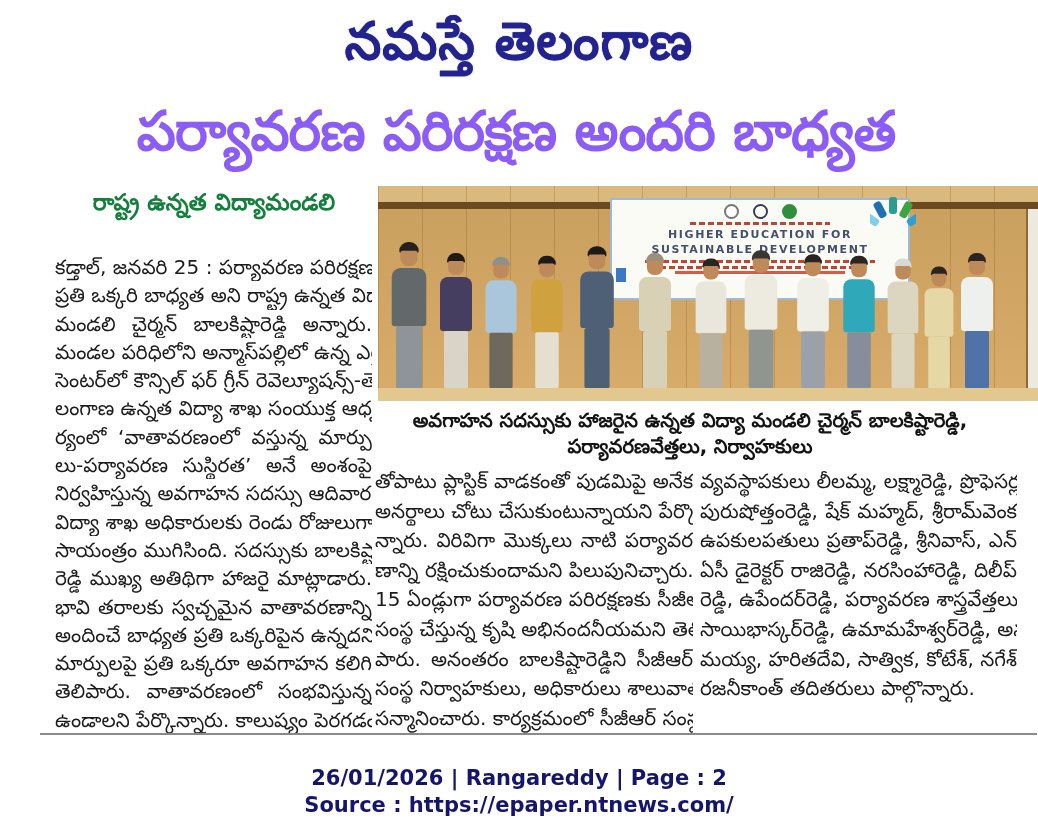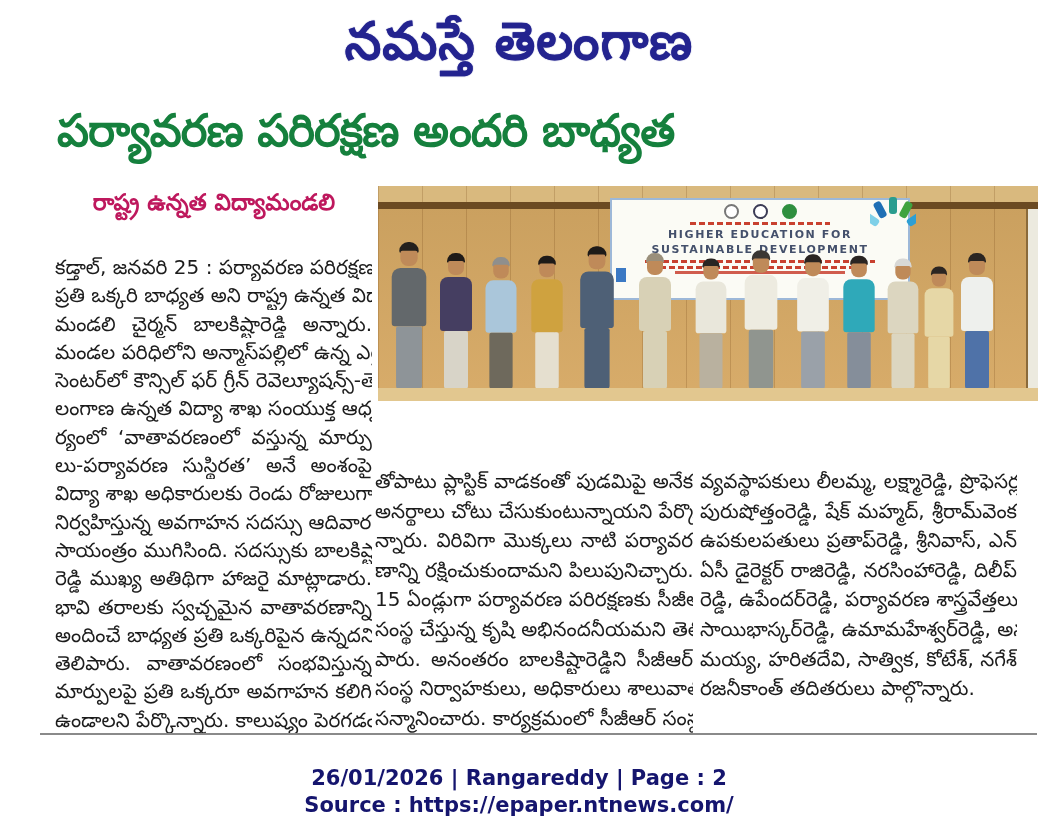--- a/index.html
+++ b/index.html
@@ -5,26 +5,26 @@
   html,body{margin:0;padding:0;background:#ffffff;}
   body{font-family:"DejaVu Sans","Liberation Sans",sans-serif;}
   .page{position:relative;width:1038px;height:840px;background:#ffffff;overflow:hidden;}
 
   
   .masthead{position:absolute;top:6px;left:0;width:100%;text-align:center;}
   .masthead-title{display:inline-block;font-size:52px;font-weight:800;color:#23238f;
     letter-spacing:1px;line-height:70px;text-shadow:0 0 1px #23238f;}
 
   
-  .headline{position:absolute;left:57px;top:90px;width:918px;font-size:45px;font-weight:800;
-    color:#15803d;line-height:82px;white-space:nowrap;letter-spacing:-1px;overflow:hidden;}
+  .headline{position:absolute;left:57px;top:90px;width:918px;font-size:55px;font-weight:800;
+    color:#8b5cf6;line-height:82px;white-space:nowrap;letter-spacing:-1px;overflow:hidden;text-align:center;}
 
   
   .subhead{position:absolute;left:56px;top:186px;width:316px;text-align:center;
-    font-size:23px;font-weight:700;color:#be185d;line-height:32px;}
+    font-size:23px;font-weight:700;color:#15803d;line-height:32px;}
 
   
   .body-col{position:absolute;color:#1c1c1c;font-size:20px;overflow:hidden;}
   .col-left{left:55px;top:253px;width:317px;height:480px;}
   .col-mid{left:375px;top:467px;width:318px;height:266px;}
   .col-right{left:700px;top:467px;width:317px;height:266px;}
   .col-line{text-align:justify;text-align-last:justify;white-space:nowrap;overflow:hidden;}
   .col-left .col-line{height:28.3px;line-height:28.3px;}
   .col-mid .col-line,.col-right .col-line{height:29.6px;line-height:29.6px;}
   .col-right .col-line:last-child{text-align-last:left;}
@@ -86,28 +86,28 @@
 
   <div class="body-col col-left">
       <div class="col-line">కడ్తాల్, జనవరి 25 : పర్యావరణ పరిరక్షణ</div>
       <div class="col-line">ప్రతి ఒక్కరి బాధ్యత అని రాష్ట్ర ఉన్నత విద్యా</div>
       <div class="col-line">మండలి చైర్మన్ బాలకిష్టారెడ్డి అన్నారు.</div>
       <div class="col-line">మండల పరిధిలోని అన్మాస్‌పల్లిలో ఉన్న ఎర్త్</div>
       <div class="col-line">సెంటర్‌లో కౌన్సిల్ ఫర్ గ్రీన్ రెవెల్యూషన్స్-తె</div>
       <div class="col-line">లంగాణ ఉన్నత విద్యా శాఖ సంయుక్త ఆధ్వ</div>
       <div class="col-line">ర్యంలో ‘వాతావరణంలో వస్తున్న మార్పు</div>
       <div class="col-line">లు-పర్యావరణ సుస్థిరత’ అనే అంశంపై</div>
+      <div class="col-line">నిర్వహిస్తున్న అవగాహన సదస్సు ఆదివారం</div>
       <div class="col-line">విద్యా శాఖ అధికారులకు రెండు రోజులుగా</div>
-      <div class="col-line">నిర్వహిస్తున్న అవగాహన సదస్సు ఆదివారం</div>
       <div class="col-line">సాయంత్రం ముగిసింది. సదస్సుకు బాలకిష్టా</div>
       <div class="col-line">రెడ్డి ముఖ్య అతిథిగా హాజరై మాట్లాడారు.</div>
       <div class="col-line">భావి తరాలకు స్వచ్ఛమైన వాతావరణాన్ని</div>
       <div class="col-line">అందించే బాధ్యత ప్రతి ఒక్కరిపైన ఉన్నదని</div>
+      <div class="col-line">మార్పులపై ప్రతి ఒక్కరూ అవగాహన కలిగి</div>
       <div class="col-line">తెలిపారు. వాతావరణంలో సంభవిస్తున్న</div>
-      <div class="col-line">మార్పులపై ప్రతి ఒక్కరూ అవగాహన కలిగి</div>
       <div class="col-line">ఉండాలని పేర్కొన్నారు. కాలుష్యం పెరగడం</div>
     </div>
 
   <div class="photo">
     <div class="photo-beam"></div>
     <div class="photo-door"></div>
 
     <div class="banner">
       <div class="banner-logos">
         <div class="logo-dot l1"></div>
@@ -208,20 +208,24 @@
         <div class="person" style="left: 576px; transform: scale(1);">
           <div class="p-hair" style="background: rgb(42, 37, 34);"></div>
           <div class="p-head"></div>
           <div class="p-torso" style="background: rgb(238, 240, 237);"></div>
           <div class="p-legs" style="background: rgb(79, 114, 168);"></div>
         </div>
       </div>
     <div class="photo-floor"></div>
   </div>
 
+  <div class="caption">
+    <div>అవగాహన సదస్సుకు హాజరైన ఉన్నత విద్యా మండలి చైర్మన్ బాలకిష్టారెడ్డి,</div>
+    <div>పర్యావరణవేత్తలు, నిర్వాహకులు</div>
+  </div>
 
   <div class="body-col col-mid">
       <div class="col-line">తోపాటు ప్లాస్టిక్ వాడకంతో పుడమిపై అనేక</div>
       <div class="col-line">అనర్థాలు చోటు చేసుకుంటున్నాయని పేర్కొ</div>
       <div class="col-line">న్నారు. విరివిగా మొక్కలు నాటి పర్యావర</div>
       <div class="col-line">ణాన్ని రక్షించుకుందామని పిలుపునిచ్చారు.</div>
       <div class="col-line">15 ఏండ్లుగా పర్యావరణ పరిరక్షణకు సీజీఆర్</div>
       <div class="col-line">సంస్థ చేస్తున్న కృషి అభినందనీయమని తెలి</div>
       <div class="col-line">పారు. అనంతరం బాలకిష్టారెడ్డిని సీజీఆర్</div>
       <div class="col-line">సంస్థ నిర్వాహకులు, అధికారులు శాలువాతో</div>

